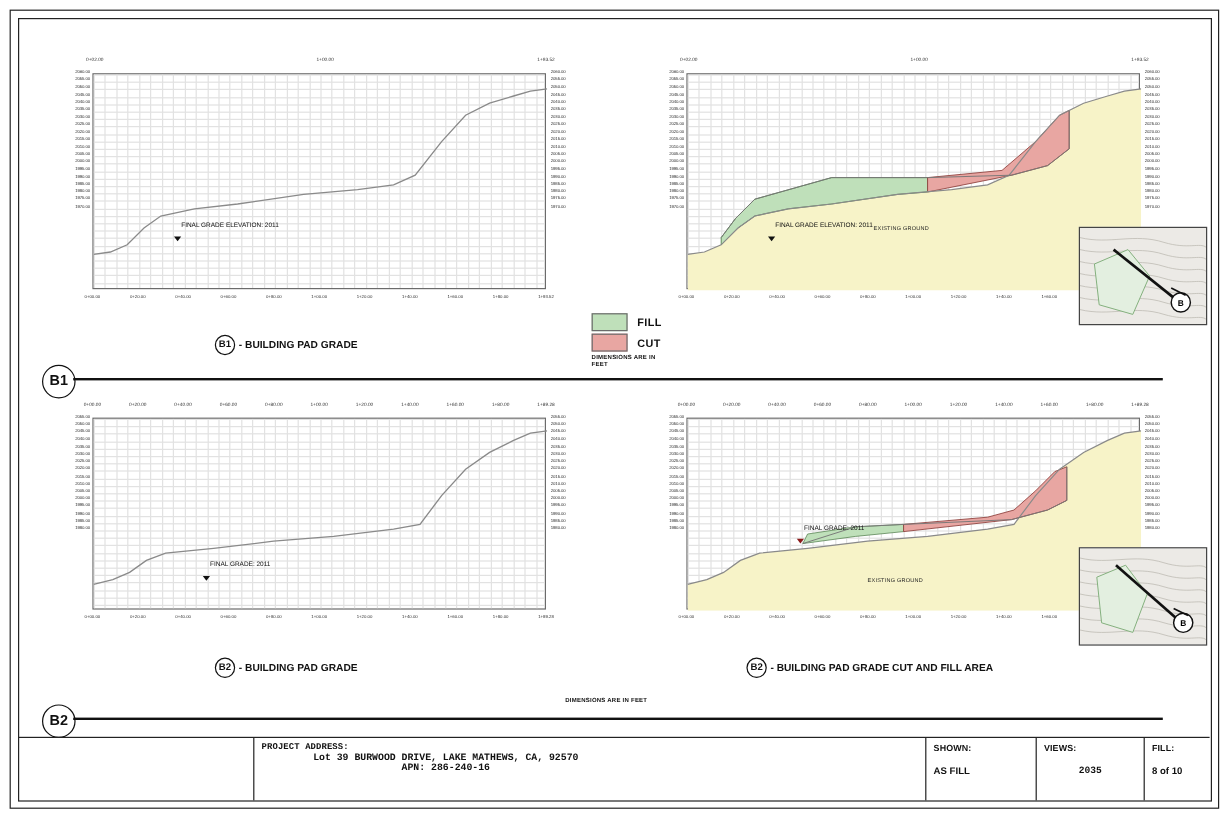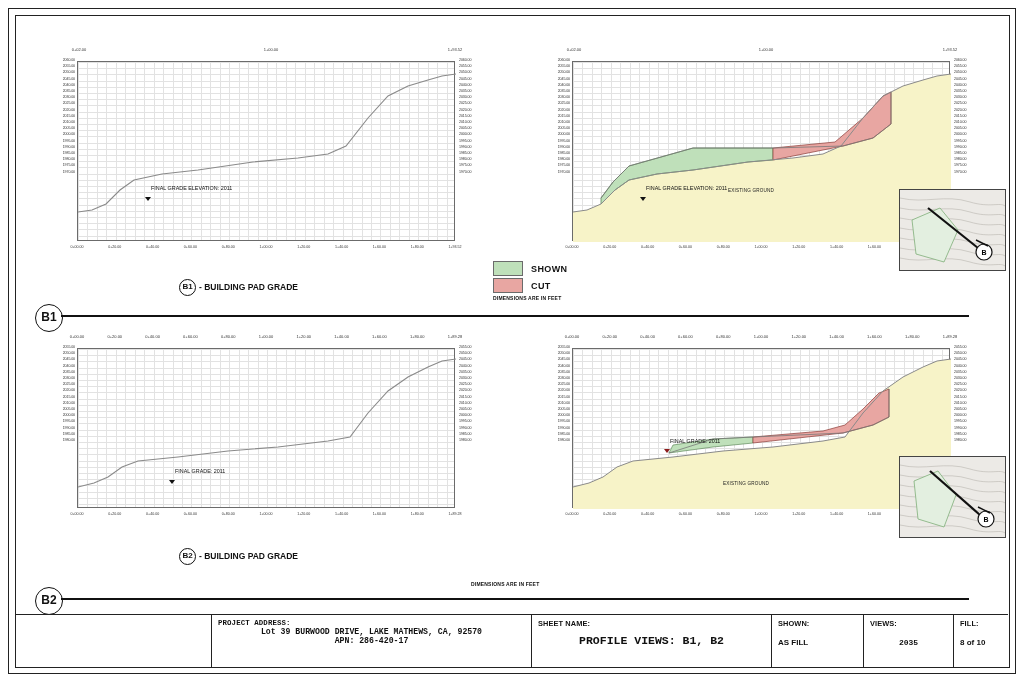--- a/index.html
+++ b/index.html
@@ -202,21 +202,21 @@
     <div class="label-note" style="left:92px;top:138px;">FINAL GRADE ELEVATION: 2011</div>
 
     <div class="caption" style="left:120px;top:232px;">
       <span class="bubble">B1</span><span>- BUILDING PAD GRADE</span>
     </div>
   </div>
 
   <div class="legend" style="left:484px;top:252px;">
     <div class="row">
       <div class="sw" style="background:#bfe0ba;"></div>
-      <div class="txt">SHOWN</div>
+      <div class="txt">FILL</div>
     </div>
     <div class="row">
       <div class="sw" style="background:#e8a6a2;"></div>
       <div class="txt">CUT</div>
     </div>
     <div class="dims" style="left:0;top:34px;">DIMENSIONS ARE IN FEET</div>
   </div>
 
   <div class="panel" style="left:545px;top:38px;width:420px;height:215px;">
 
@@ -689,20 +689,23 @@
         <span style="left:60%">1+20.00</span>
         <span style="left:70%">1+40.00</span>
         <span style="left:80%">1+60.00</span>
         <span style="left:90%">1+80.00</span>
         <span style="left:100%">1+89.28</span>
       </div>
 
     <div class="marker-tri red" style="left:110px;top:115px;"></div>
     <div class="label-note" style="left:116px;top:104px;">FINAL GRADE: 2011</div>
 
+    <div class="caption" style="left:68px;top:214px;">
+      <span class="bubble">B2</span><span>- BUILDING PAD GRADE CUT AND FILL AREA</span>
+    </div>
 
     <div class="keymap" style="left:345px;top:122px;width:105px;height:80px;">
       <svg width="105" height="80" viewBox="0 0 105 80" style="position:absolute;left:0;top:0;">
         <rect x="0" y="0" width="105" height="80" fill="#eceae6"></rect>
         <g stroke="#b9b6ae" stroke-width="0.6" fill="none">
           <path d="M0,8 C25,14 45,4 70,12 C90,18 100,12 105,16"></path>
           <path d="M0,18 C25,24 45,14 70,22 C90,28 100,22 105,26"></path>
           <path d="M0,28 C25,34 45,24 70,32 C90,38 100,32 105,36"></path>
           <path d="M0,38 C25,44 45,34 70,42 C90,48 100,42 105,46"></path>
           <path d="M0,48 C25,54 45,44 70,52 C90,58 100,52 105,56"></path>
@@ -719,25 +722,21 @@
   </div>
 
   <div class="secbubble" style="left:26px;top:578px;">B2</div>
   <div class="secline" style="left:52px;top:589px;width:908px;"></div>
   <div class="dims" style="left:462px;top:572px;">DIMENSIONS ARE IN FEET</div>
 
   <div class="titleblock">
     <div class="tb-cell tb-center" style="left:196px;width:320px;border-left:1px solid #222;">
       <div class="tb-head" style="text-align:left;">PROJECT ADDRESS:</div>
       <div class="tb-val">Lot 39 BURWOOD DRIVE, LAKE MATHEWS, CA, 92570</div>
-      <div class="tb-val">APN: 286-420-17</div>
-    </div>
-    <div class="tb-cell" style="left:516px;width:240px;">
-      <div class="tb-head">SHEET NAME:</div>
-      <div class="tb-val big tb-center" style="margin-top:6px;">PROFILE VIEWS: B1, B2</div>
+      <div class="tb-val">APN: 286-240-16</div>
     </div>
     <div class="tb-cell" style="left:756px;width:92px;">
       <div class="tb-head">SHOWN:</div>
       <div class="tb-sub" style="margin-top:10px;">AS FILL</div>
     </div>
     <div class="tb-cell" style="left:848px;width:90px;">
       <div class="tb-head">VIEWS:</div>
       <div class="tb-sub tb-center" style="margin-top:10px;">2035</div>
     </div>
     <div class="tb-cell" style="left:938px;width:55px;border-right:none;">

